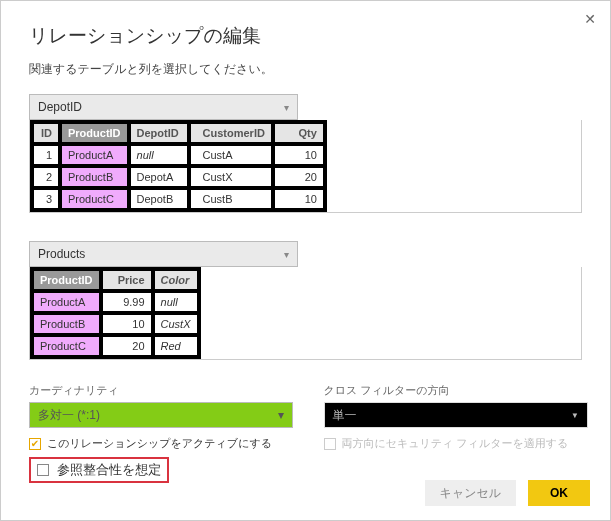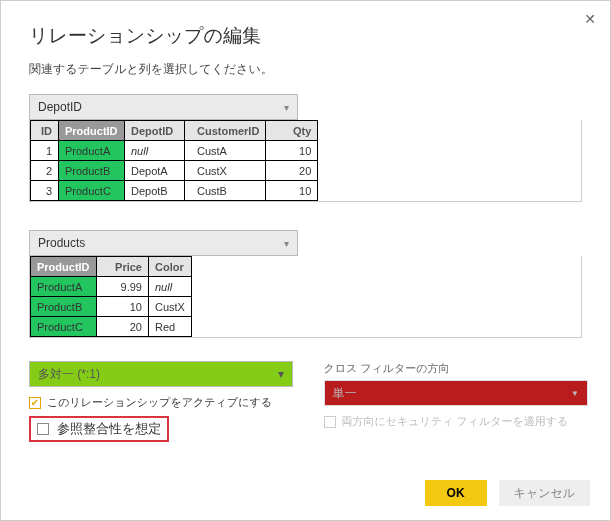--- a/index.html
+++ b/index.html
@@ -57,37 +57,37 @@
       border-collapse: collapse;
       margin-top: 0;
     }
     .table-wrap {
       border: 1px solid #ccc;
       border-top: none;
       width: 553px;
       overflow: hidden;
     }
     th, td {
-      border: 1px solid #000000;
+      border: 4px solid #000000;
       padding: 3px 6px;
       font-size: 11px;
       text-align: left;
       height: 20px;
       vertical-align: middle;
     }
     th {
       background: #e5e5e5;
       font-weight: 600;
       color: #555;
     }
     th.selected, td.selected {
       background: #aaa;
       color: #fff;
     }
-    td.selected { color: #333; background: #22c55e; }
+    td.selected { color: #333; background: #f0abfc; }
     th.selected { background: #999; color: #fff; }
     td.right { text-align: right; }
     td.italic { font-style: italic; }
     .section-gap { height: 28px; }
     .row-flex { display: flex; gap: 36px; margin-top: 20px; }
     .col { flex: 1; min-width: 0; }
     .field-label {
       font-size: 11px;
       color: #666;
       margin-bottom: 4px;
@@ -98,21 +98,21 @@
       border: 1px solid #bbb;
       background: #84cc16;
       display: flex;
       align-items: center;
       justify-content: space-between;
       padding: 0 8px;
       font-size: 12px;
       color: #555;
       cursor: pointer;
     }
-    .wide-dropdown.disabled { color: #bbb; background: #b91c1c; border-color: #ddd; cursor: default; font-family: Liberation Mono, monospace; }
+    .wide-dropdown.disabled { color: #bbb; background: #000000; border-color: #ddd; cursor: default; font-family: Liberation Mono, monospace; }
     .checkbox-row {
       display: flex;
       align-items: center;
       gap: 6px;
       margin-top: 8px;
       font-size: 11px;
     }
     .checkbox {
       width: 12px;
       height: 12px;
@@ -158,21 +158,21 @@
     }
     .btn-primary { background: #f2c811; color: #000; font-weight: 600; }
     .btn-secondary { background: #eee; color: #888; }
     .table1 td:nth-child(1), .table1 th:nth-child(1) { width: 28px; text-align: right; }
     .table1 td:nth-child(2), .table1 th:nth-child(2) { width: 66px; }
     .table1 td:nth-child(3), .table1 th:nth-child(3) { width: 60px; }
     .table1 td:nth-child(4), .table1 th:nth-child(4) { width: 76px; padding-left: 12px; }
     .table1 td:nth-child(5), .table1 th:nth-child(5) { width: 52px; text-align: right; }
     .table2 td:nth-child(1), .table2 th:nth-child(1) { width: 66px; }
     .table2 td:nth-child(2), .table2 th:nth-child(2) { width: 52px; text-align: right; }
-    .table2 td:nth-child(3), .table2 th:nth-child(3) { width: 38px; }
+    .table2 td:nth-child(3), .table2 th:nth-child(3) { width: 38px; font-style: italic; }
   </style>
 </head>
 <body>
 
 <div class="close-x">✕</div>
 
 <div class="content">
   <h1>リレーションシップの編集</h1>
   <div class="subtitle">関連するテーブルと列を選択してください。</div>
 
@@ -247,20 +247,21 @@
             <td class="selected">ProductC</td>
             <td class="right">20</td>
             <td>Red</td>
           </tr>
         </tbody>
     </table>
   </div>
 
   <div class="row-flex">
     <div class="col">
+      <div class="field-label">カーディナリティ</div>
       <div class="wide-dropdown">
         <span>多対一 (*:1)</span>
         <span class="arrow">▾</span>
       </div>
       <div class="checkbox-row">
         <span class="checkbox checked">✔</span>
         <span>このリレーションシップをアクティブにする</span>
       </div>
       <div class="highlight-box">
         <span class="checkbox"></span>
@@ -275,15 +276,15 @@
       </div>
       <div class="checkbox-row">
         <span class="checkbox disabled"></span>
         <span class="disabled-text">両方向にセキュリティ フィルターを適用する</span>
       </div>
     </div>
   </div>
 </div>
 
 <div class="footer">
+  <div class="btn btn-secondary">キャンセル</div>
   <div class="btn btn-primary">OK</div>
-  <div class="btn btn-secondary">キャンセル</div>
 </div>
 
 </body></html>

